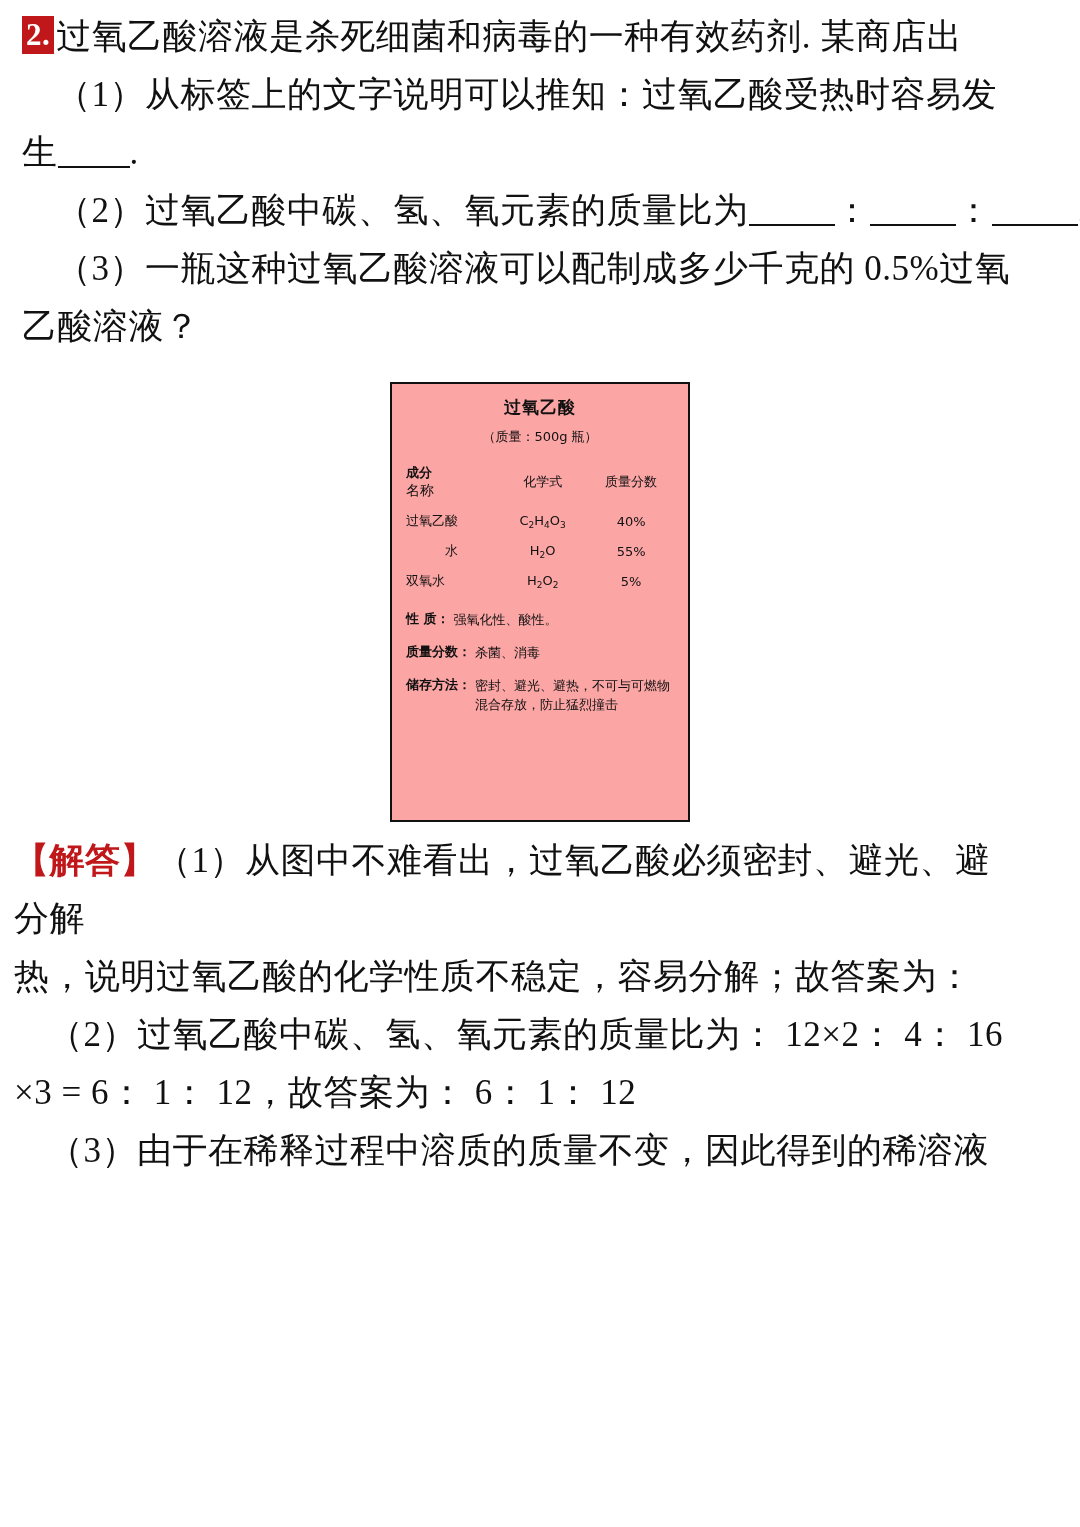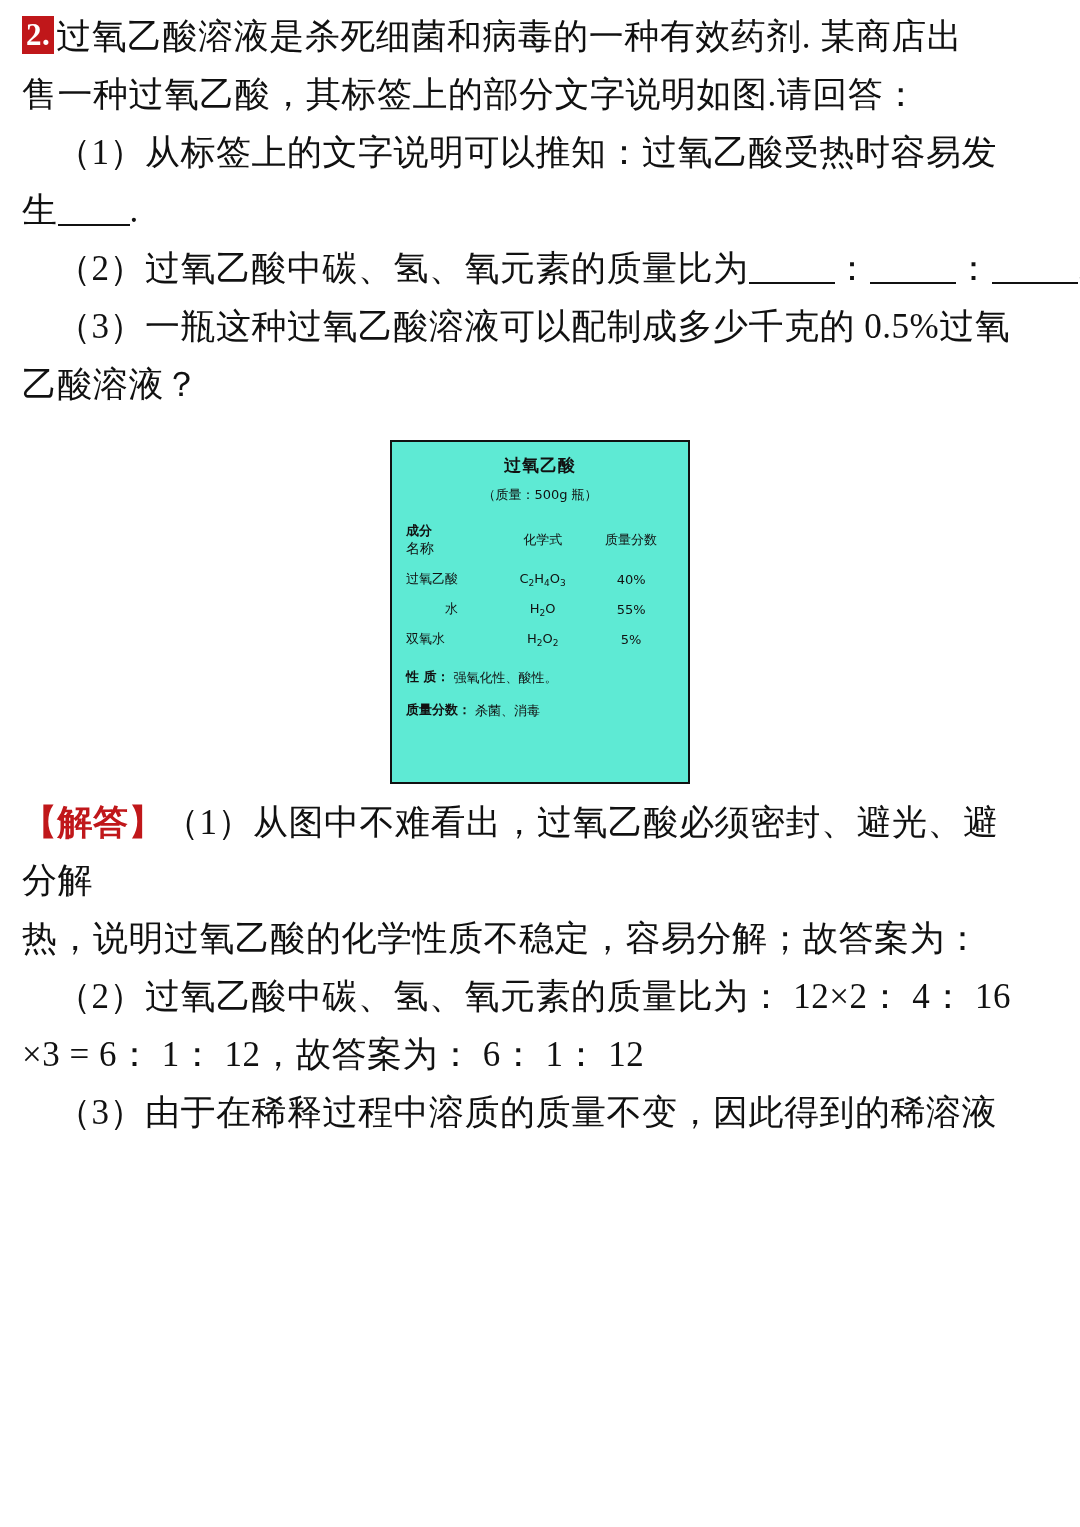--- a/index.html
+++ b/index.html
@@ -56,23 +56,23 @@
   .blank.w2 { width: 86px; }
 
   
   .label-wrap {
     display: flex;
     justify-content: center;
     margin-top: 26px;
   }
   .label {
     width: 300px;
-    height: 344px;
+    height: 440px;
     border: 2px solid #111111;
-    background: #5eead4;
+    background: #fca5a5;
     box-sizing: border-box;
     padding: 12px 14px;
     font-family: "DejaVu Sans", "Liberation Sans", sans-serif;
     position: relative;
   }
   .label-title {
     text-align: center;
     font-weight: bold;
     font-size: 17px;
     letter-spacing: 1px;
@@ -109,37 +109,36 @@
     white-space: nowrap;
     margin-right: 4px;
   }
   .prop-val {
     flex: 1;
     line-height: 19px;
   }
 
   
   .ans-block {
-    padding: 10px 14px 0 22px;
+    padding: 10px 14px 0 14px;
   }
   .ans-tag {
     color: #c0171a;
     font-weight: bold;
   }
 </style>
 </head>
 <body>
 
 <div class="page">
 
   <div class="q-block">
     <div class="line">
       <span class="q-num">2.</span><span>过氧乙酸溶液是杀死细菌和病毒的一种有效药剂. 某商店出</span>
     </div>
-    <div class="line">售一种过氧乙酸，其标签上的部分文字说明如图.请回答：</div>
 
     <div class="line">
       <span class="indent"></span><span>（1）从标签上的文字说明可以推知：过氧乙酸受热时容易发</span>
     </div>
     <div class="line">
       <span>生</span><span class="blank w1"></span><span>.</span>
     </div>
 
     <div class="line">
       <span class="indent"></span><span>（2）过氧乙酸中碳、氢、氧元素的质量比为</span><span class="blank w2"></span><span>：</span><span class="blank w2"></span><span>：</span><span class="blank w2"></span><span>.</span>
@@ -191,20 +190,24 @@
         </table>
 
       <div class="prop-row">
         <span class="prop-key">性 质：</span>
         <span class="prop-val">强氧化性、酸性。</span>
       </div>
       <div class="prop-row">
         <span class="prop-key">质量分数：</span>
         <span class="prop-val">杀菌、消毒</span>
       </div>
+      <div class="prop-row">
+        <span class="prop-key">储存方法：</span>
+        <span class="prop-val">密封、避光、避热，不可与可燃物混合存放，防止猛烈撞击</span>
+      </div>
     </div>
   </div>
 
   <div class="ans-block">
     <div class="line">
       <span class="ans-tag">【解答】</span><span>（1）从图中不难看出，过氧乙酸必须密封、避光、避</span>
     </div>
     <div class="line">分解</div>
     <div class="line">热，说明过氧乙酸的化学性质不稳定，容易分解；故答案为：</div>
     <div class="line">

